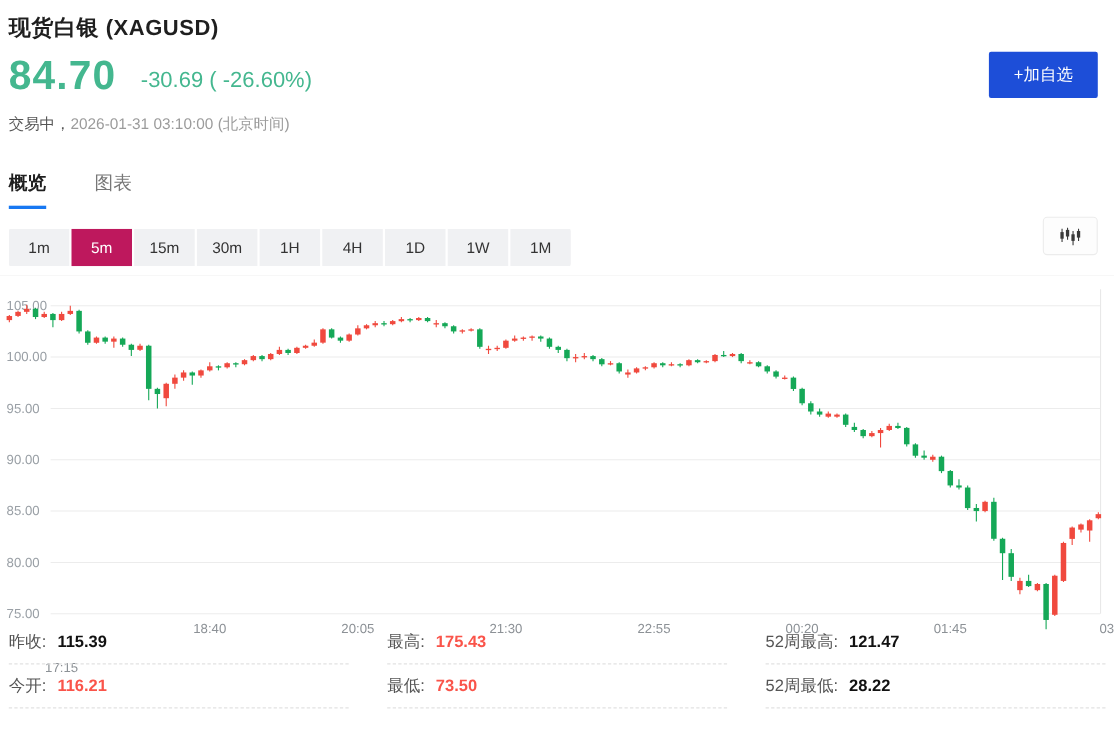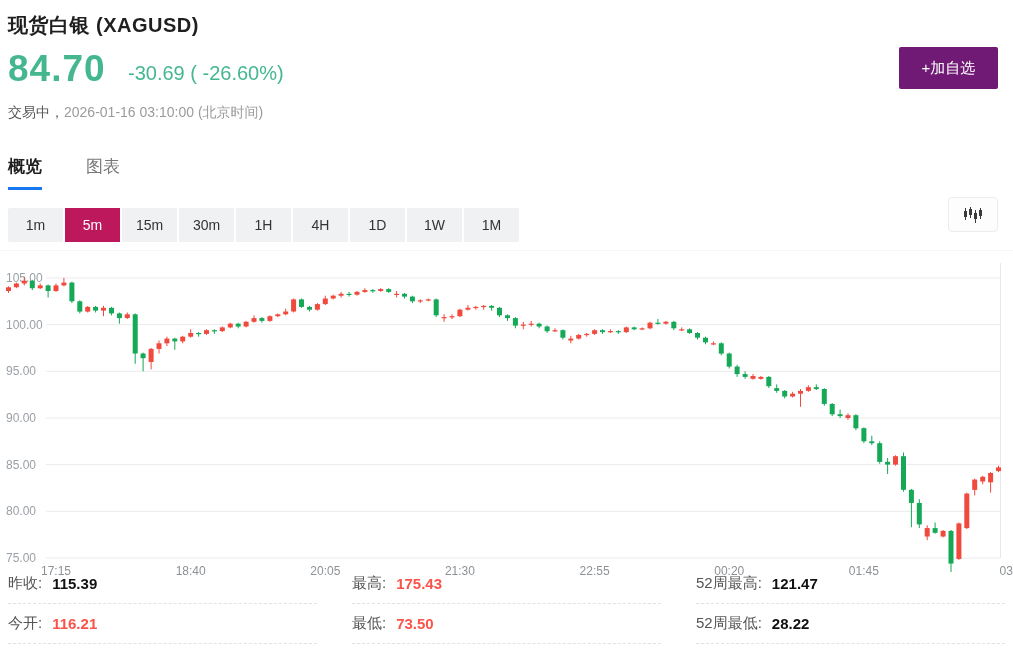--- a/index.html
+++ b/index.html
@@ -6,21 +6,21 @@
   body{
     width:1013px;height:672px;overflow:hidden;
     font-family:"Liberation Sans","DejaVu Sans",sans-serif;color:#222;
   }
   .page{position:relative;width:868px;height:672px;background:#fff;}
 
   
   .title{position:absolute;left:8px;top:12px;font-size:20px;font-weight:700;color:#1f1f1f;letter-spacing:.5px;}
   .add-btn{
     position:absolute;left:899px;top:47px;width:99px;height:42px;
-    background:#701a75;color:#fff;border:none;border-radius:2px;
+    background:#1d4ed8;color:#fff;border:none;border-radius:2px;
     font-size:15px;cursor:pointer;font-family:inherit;
   }
   .price{position:absolute;left:8px;top:48px;font-size:37px;font-weight:700;color:#44b78f;letter-spacing:1px;}
   .change{position:absolute;left:128px;top:62px;font-size:20px;color:#44b78f;}
   .status{position:absolute;left:8px;top:104px;font-size:14px;color:#555;}
   .status .time{color:#9b9b9b;}
 
   
   .tabs{position:absolute;left:8px;top:155px;display:flex;gap:44px;}
   .tab{font-size:17px;color:#777;padding-bottom:9px;cursor:pointer;}
@@ -57,21 +57,21 @@
 
 <div class="page">
 
   <div class="title">现货白银 (XAGUSD)</div>
   <button class="add-btn">+加自选</button>
 
   <div class="price">84.70</div>
   <div class="change">-30.69 ( -26.60%)</div>
 
   <div class="status">
-    <span>交易中，</span><span class="time">2026-01-16 03:10:00 (北京时间)</span>
+    <span>交易中，</span><span class="time">2026-01-31 03:10:00 (北京时间)</span>
   </div>
 
   <div class="tabs">
       <div class="tab active">概览</div>
       <div class="tab">图表</div>
     </div>
 
   <div class="tf-bar">
       <div class="tf">1m</div>
       <div class="tf active">5m</div>
@@ -622,21 +622,21 @@
         <g>
           <line x1="990.6" y1="209.1" x2="990.6" y2="229.6" stroke="#f0493e" stroke-width="1"></line>
           <rect x="988.1" y="210.0" width="5" height="9.3" fill="#f0493e"></rect>
         </g>
         <g>
           <line x1="998.5" y1="202.6" x2="998.5" y2="209.1" stroke="#f0493e" stroke-width="1"></line>
           <rect x="996.0" y="204.4" width="5" height="3.7" fill="#f0493e"></rect>
         </g>
       </svg>
     <div class="x-labels" id="x-labels">
-        <span class="xlab" style="left: 56.02px;">17:15</span>
+        <span class="xlab" style="left: 56.02px; margin-top: 36px;">17:15</span>
         <span class="xlab" style="left: 190.66px;">18:40</span>
         <span class="xlab" style="left: 325.3px;">20:05</span>
         <span class="xlab" style="left: 459.94px;">21:30</span>
         <span class="xlab" style="left: 594.58px;">22:55</span>
         <span class="xlab" style="left: 729.22px;">00:20</span>
         <span class="xlab" style="left: 863.86px; text-align: right;">01:45</span>
         <span class="xlab" style="left: 998.5px; padding-left: 32px;">03:10</span>
       </div>
   </div>
 

